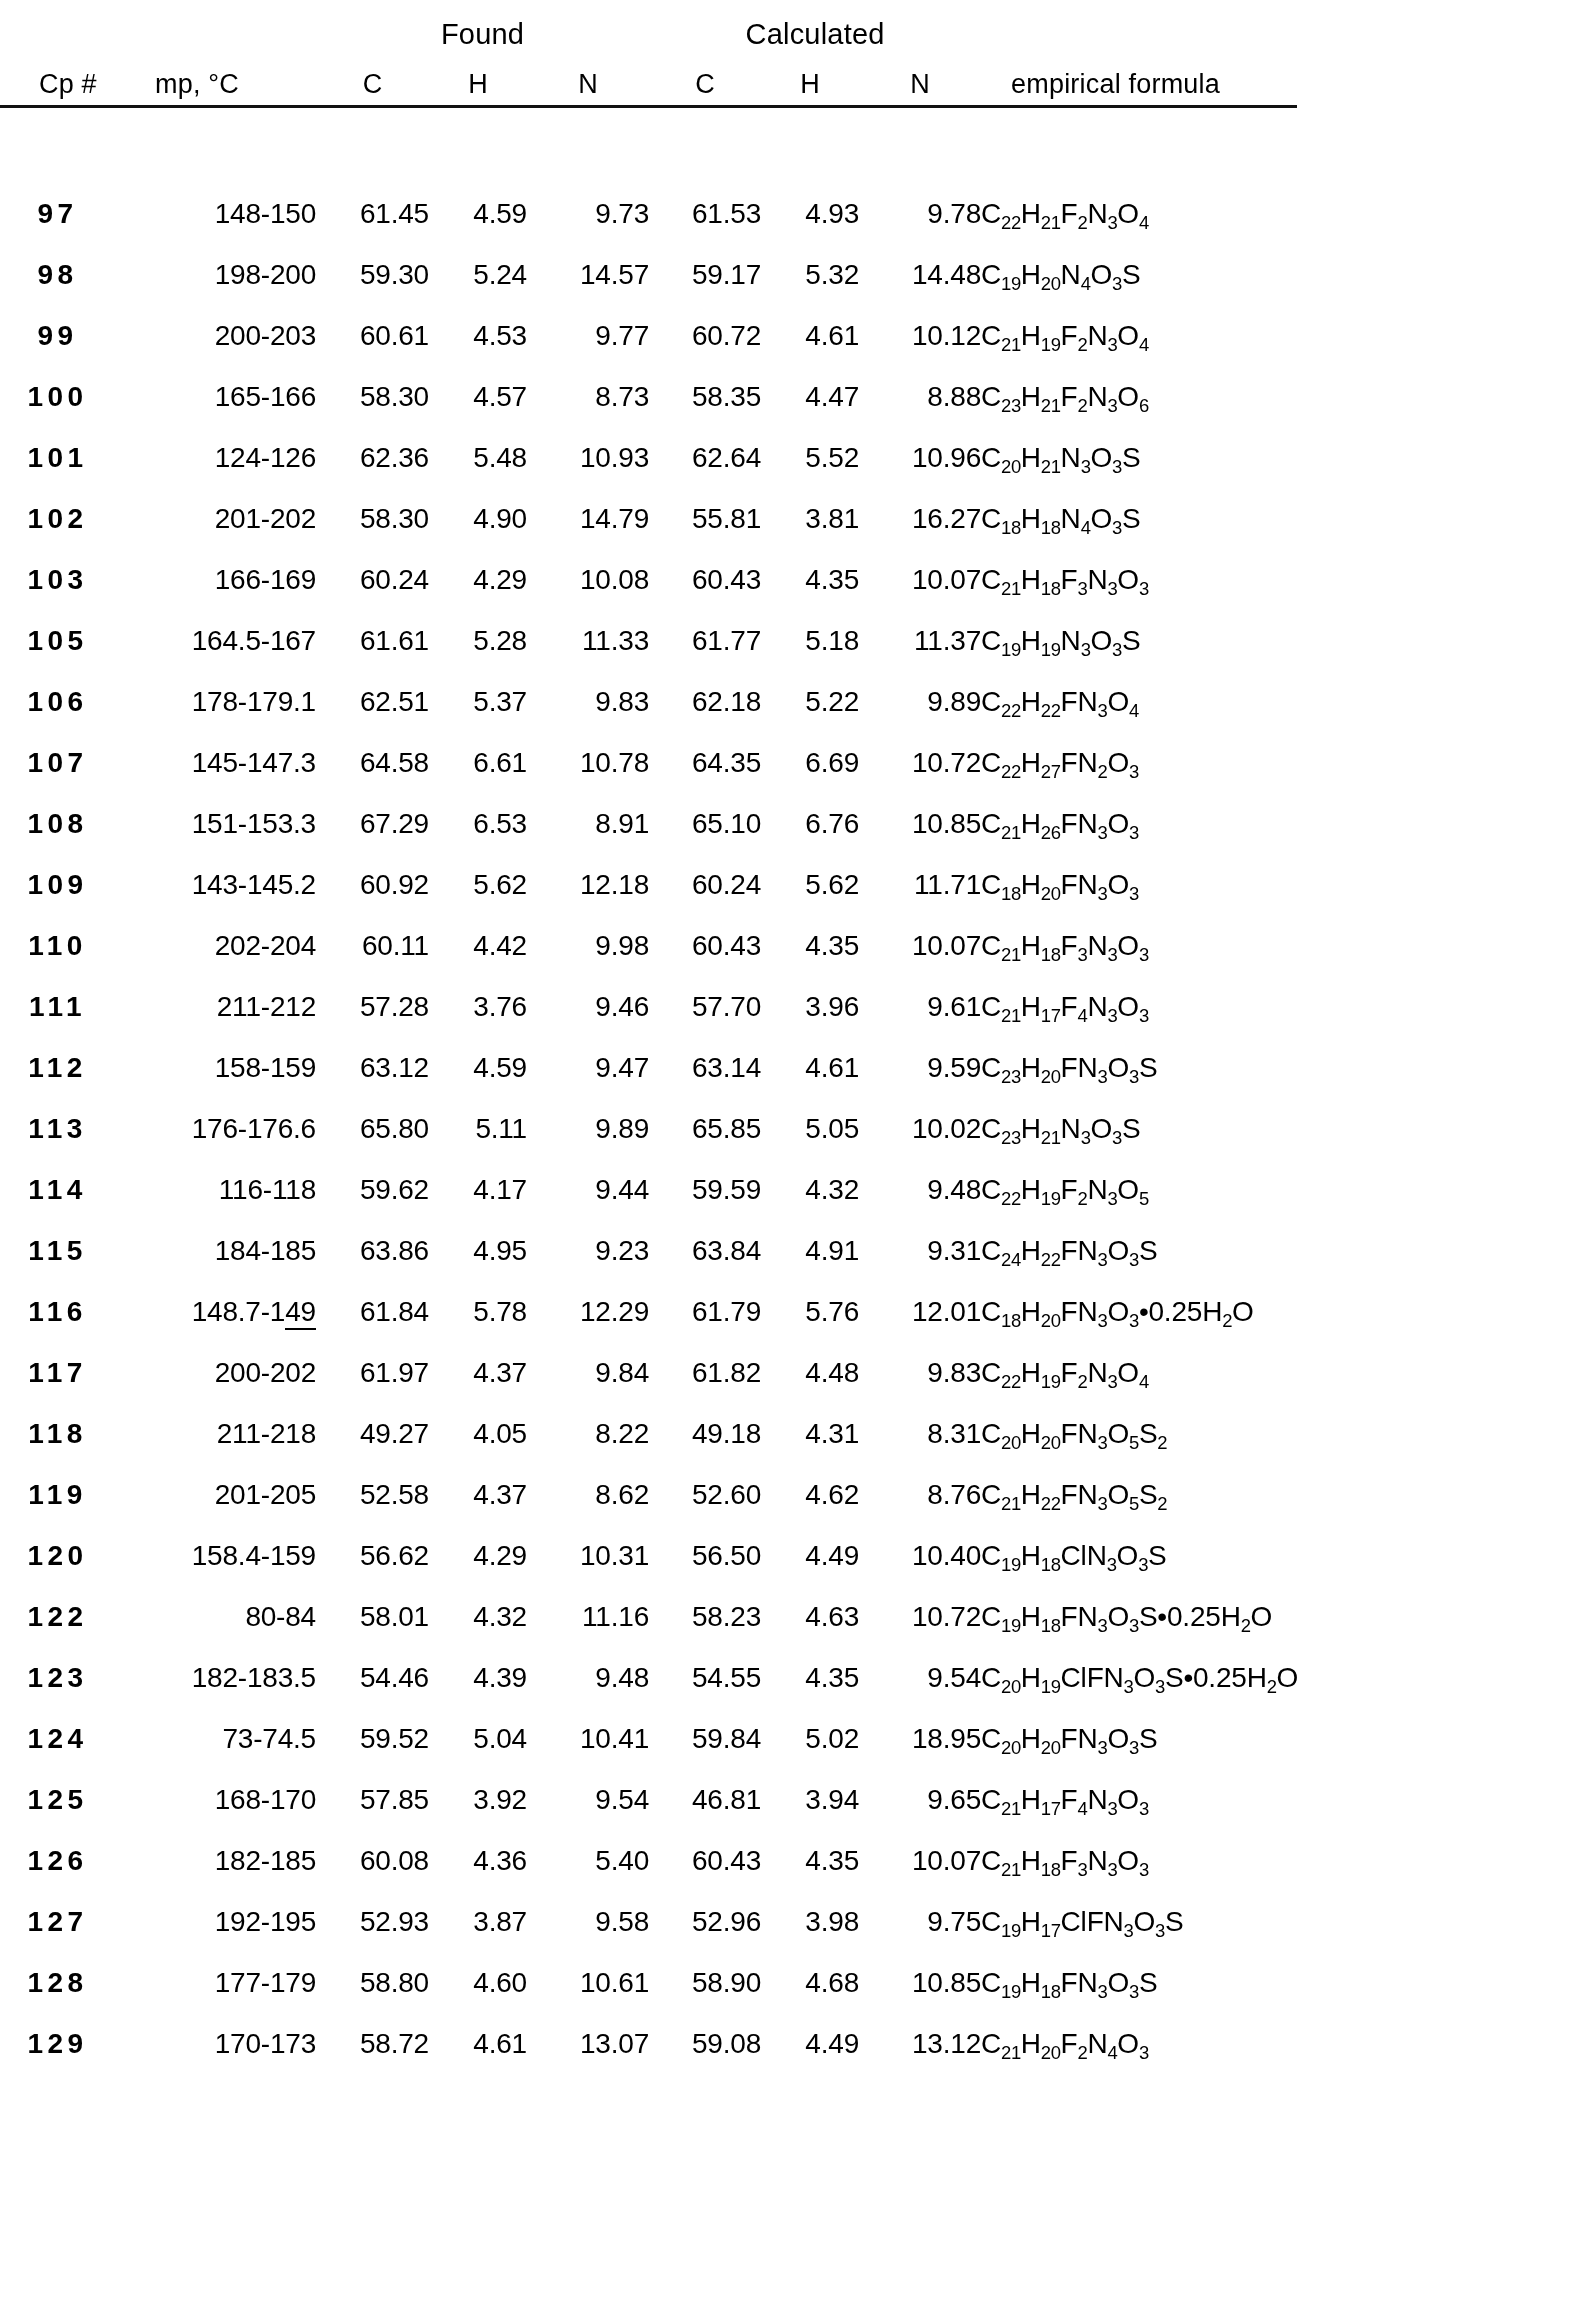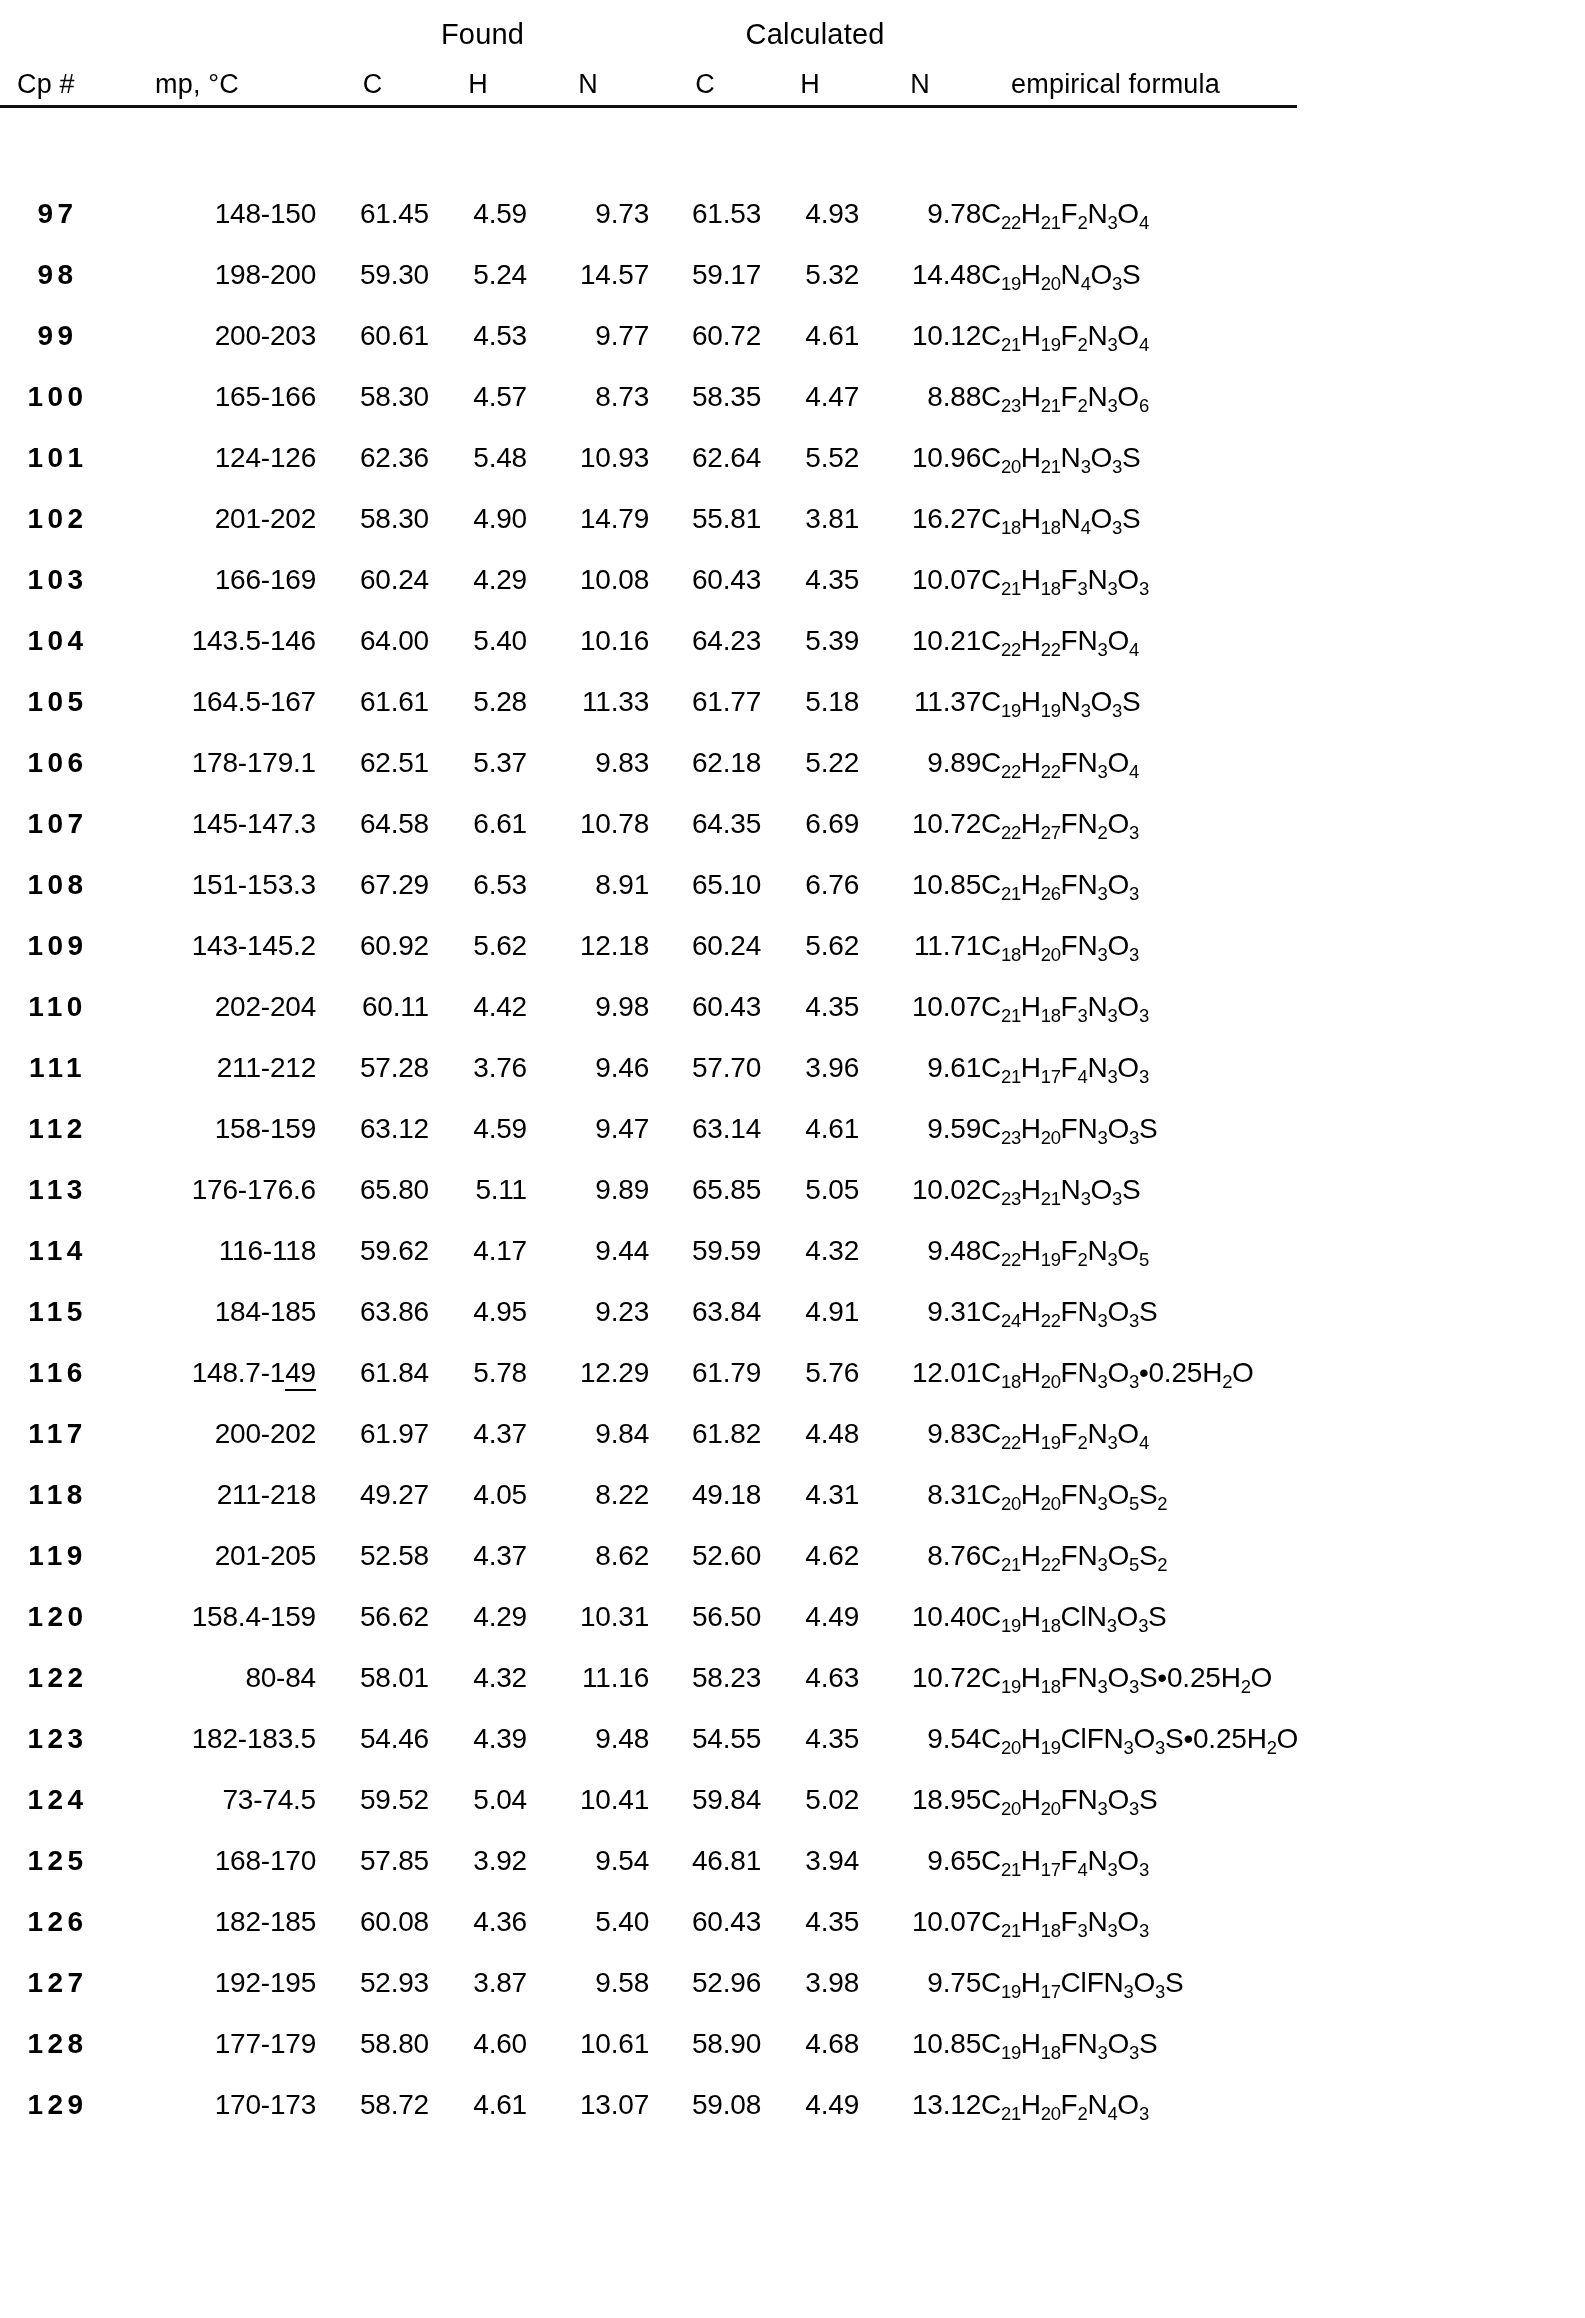--- a/index.html
+++ b/index.html
@@ -58,21 +58,21 @@
   
   tr.col-head td {
     padding: 0 0 5.2px 0;
     height: 49px;
     vertical-align: bottom;
     font-size: 27px;
     font-weight: 400;
     border-bottom: 3.5px solid #111111;
     letter-spacing: 0.2px;
   }
-  tr.col-head td.h-cpd { text-align: left;  padding-left: 17px; }
+  tr.col-head td.h-cpd { text-align: left;  padding-left: 39px; }
   tr.col-head td.h-mp  { text-align: left;  padding-left: 40px; }
   tr.col-head td.h-num { text-align: center; }
   tr.col-head td.h-ef  { text-align: left;  padding-left: 30px; }
 
   
   tr.gap td { height: 75px; padding: 0; border: 0; }
 
   
   tr.data-row td {
     height: 61px;
@@ -236,31 +236,20 @@
           <td class="cell-mp">166-169</td>
           <td class="cell-num">60.24</td>
           <td class="cell-num">4.29</td>
           <td class="cell-num">10.08</td>
           <td class="cell-num-calc">60.43</td>
           <td class="cell-num-calc">4.35</td>
           <td class="cell-num-calc">10.07</td>
           <td class="cell-ef">C<sub>21</sub>H<sub>18</sub>F<sub>3</sub>N<sub>3</sub>O<sub>3</sub></td>
         </tr>
         <tr class="data-row">
-          <td class="cell-cpd">104</td>
-          <td class="cell-mp">143.5-146</td>
-          <td class="cell-num">64.00</td>
-          <td class="cell-num">5.40</td>
-          <td class="cell-num">10.16</td>
-          <td class="cell-num-calc">64.23</td>
-          <td class="cell-num-calc">5.39</td>
-          <td class="cell-num-calc">10.21</td>
-          <td class="cell-ef">C<sub>22</sub>H<sub>22</sub>FN<sub>3</sub>O<sub>4</sub></td>
-        </tr>
-        <tr class="data-row">
           <td class="cell-cpd">105</td>
           <td class="cell-mp">164.5-167</td>
           <td class="cell-num">61.61</td>
           <td class="cell-num">5.28</td>
           <td class="cell-num">11.33</td>
           <td class="cell-num-calc">61.77</td>
           <td class="cell-num-calc">5.18</td>
           <td class="cell-num-calc">11.37</td>
           <td class="cell-ef">C<sub>19</sub>H<sub>19</sub>N<sub>3</sub>O<sub>3</sub>S</td>
         </tr>

